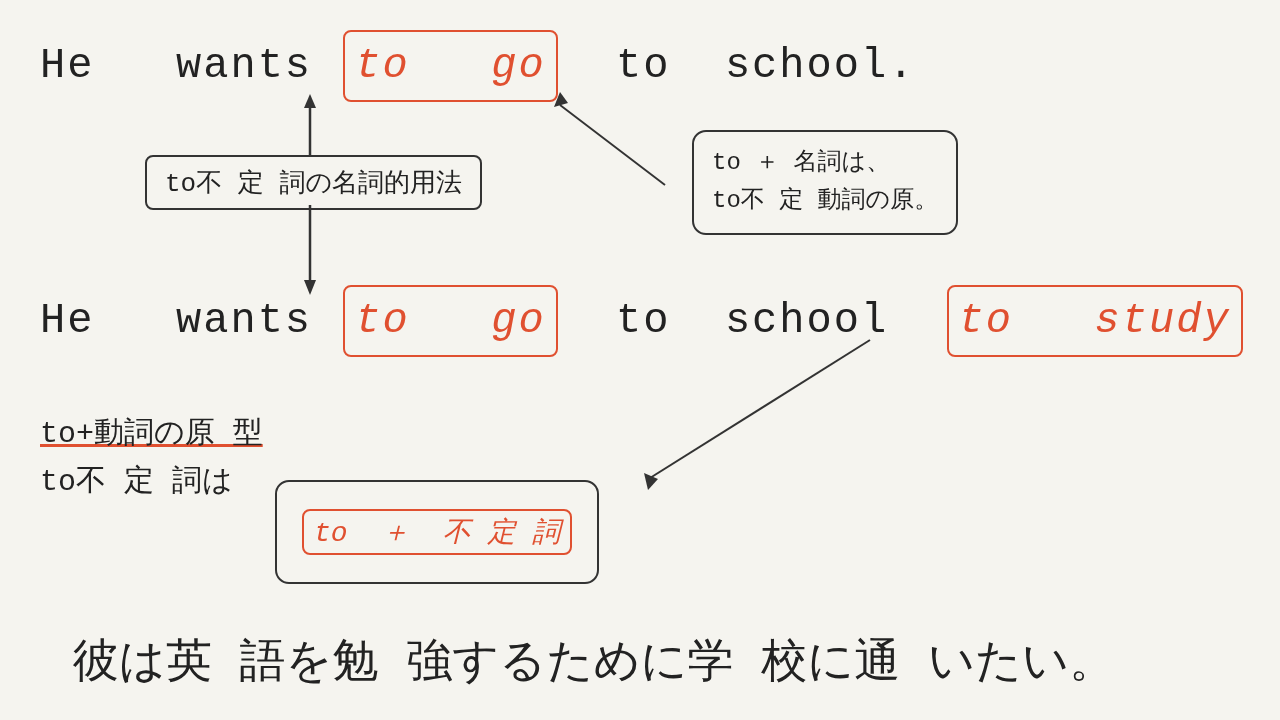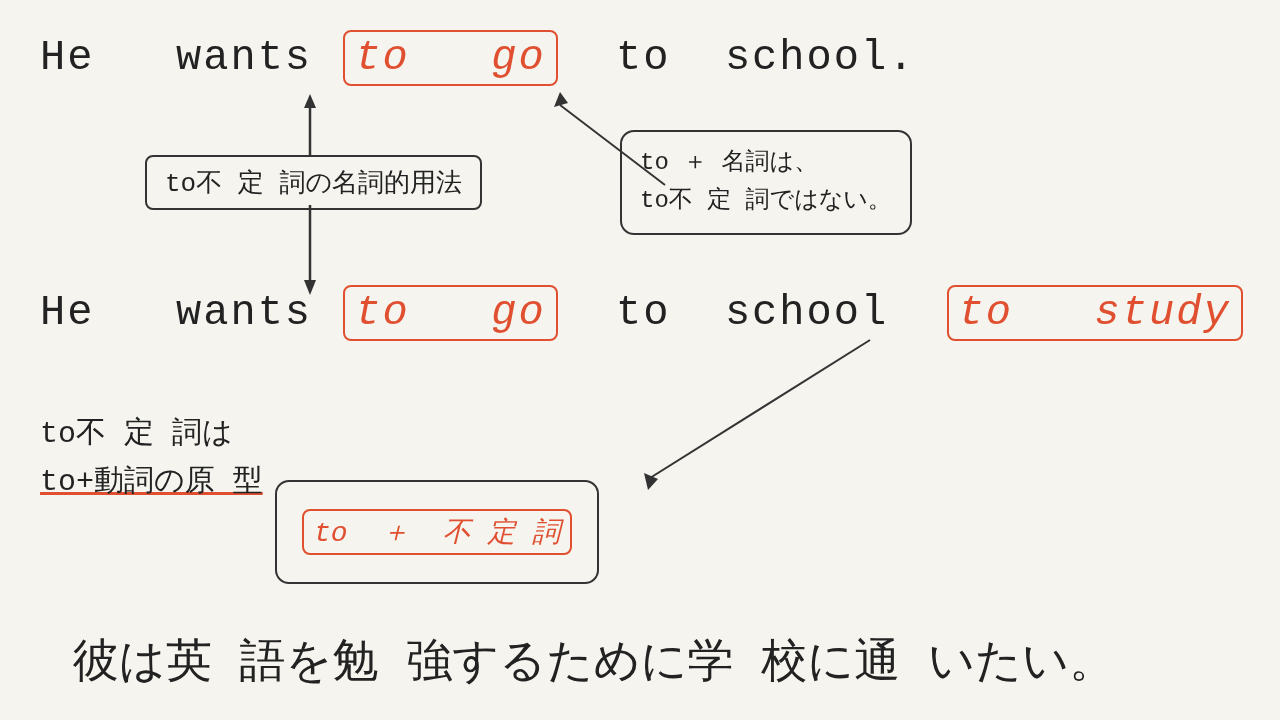--- a/index.html
+++ b/index.html
@@ -28,21 +28,21 @@
       color: #222;
       letter-spacing: 2px;
       white-space: nowrap;
       font-family: 'Courier New', monospace;
     }
 
     .boxed-red {
       display: inline-block;
       border: 2.5px solid #e05030;
       border-radius: 8px;
-      padding: 2px 10px;
+      padding: 10px 10px;
       color: #e05030;
       margin: 0 4px;
       font-style: italic;
     }
 
     
     .sentence2 {
       position: absolute;
       top: 285px;
       left: 40px;
@@ -64,21 +64,21 @@
       font-size: 26px;
       color: #222;
       background: #f5f4ef;
       white-space: nowrap;
     }
 
     
     .box-callout-top {
       position: absolute;
       top: 130px;
-      left: 620px;
+      left: 692px;
       border: 2px solid #333;
       border-radius: 14px;
       padding: 12px 18px;
       font-size: 24px;
       color: #222;
       background: #f5f4ef;
       line-height: 1.6;
       white-space: nowrap;
     }
 
@@ -159,26 +159,26 @@
   <div class="box-meishi">
     <span>to不 定 詞の名詞的用法</span>
   </div>
 
   <div class="sentence2">
     <span>He &nbsp; wants&nbsp;</span><span class="boxed-red">to &nbsp; go</span><span> &nbsp;to &nbsp;school &nbsp;</span><span class="boxed-red">to &nbsp; study</span><span> &nbsp; English.</span>
   </div>
 
   <div class="box-callout-top">
     <div>to  ＋  名詞は、</div>
-    <div>to不 定 詞ではない。</div>
+    <div>to不 定 動詞の原。</div>
   </div>
 
   <div class="explanation-left">
+    <div><span class="underline-red">to+動詞の原 型</span></div>
     <div>to不 定 詞は</div>
-    <div><span class="underline-red">to+動詞の原 型</span></div>
   </div>
 
   <div class="box-callout-bottom">
     <span class="red-bordered">to &nbsp;＋&nbsp; 不 定 詞</span>
   </div>
 
   <div class="translation">
     <span>彼は英 語を勉 強するために学 校に通 いたい。</span>
   </div>
 

